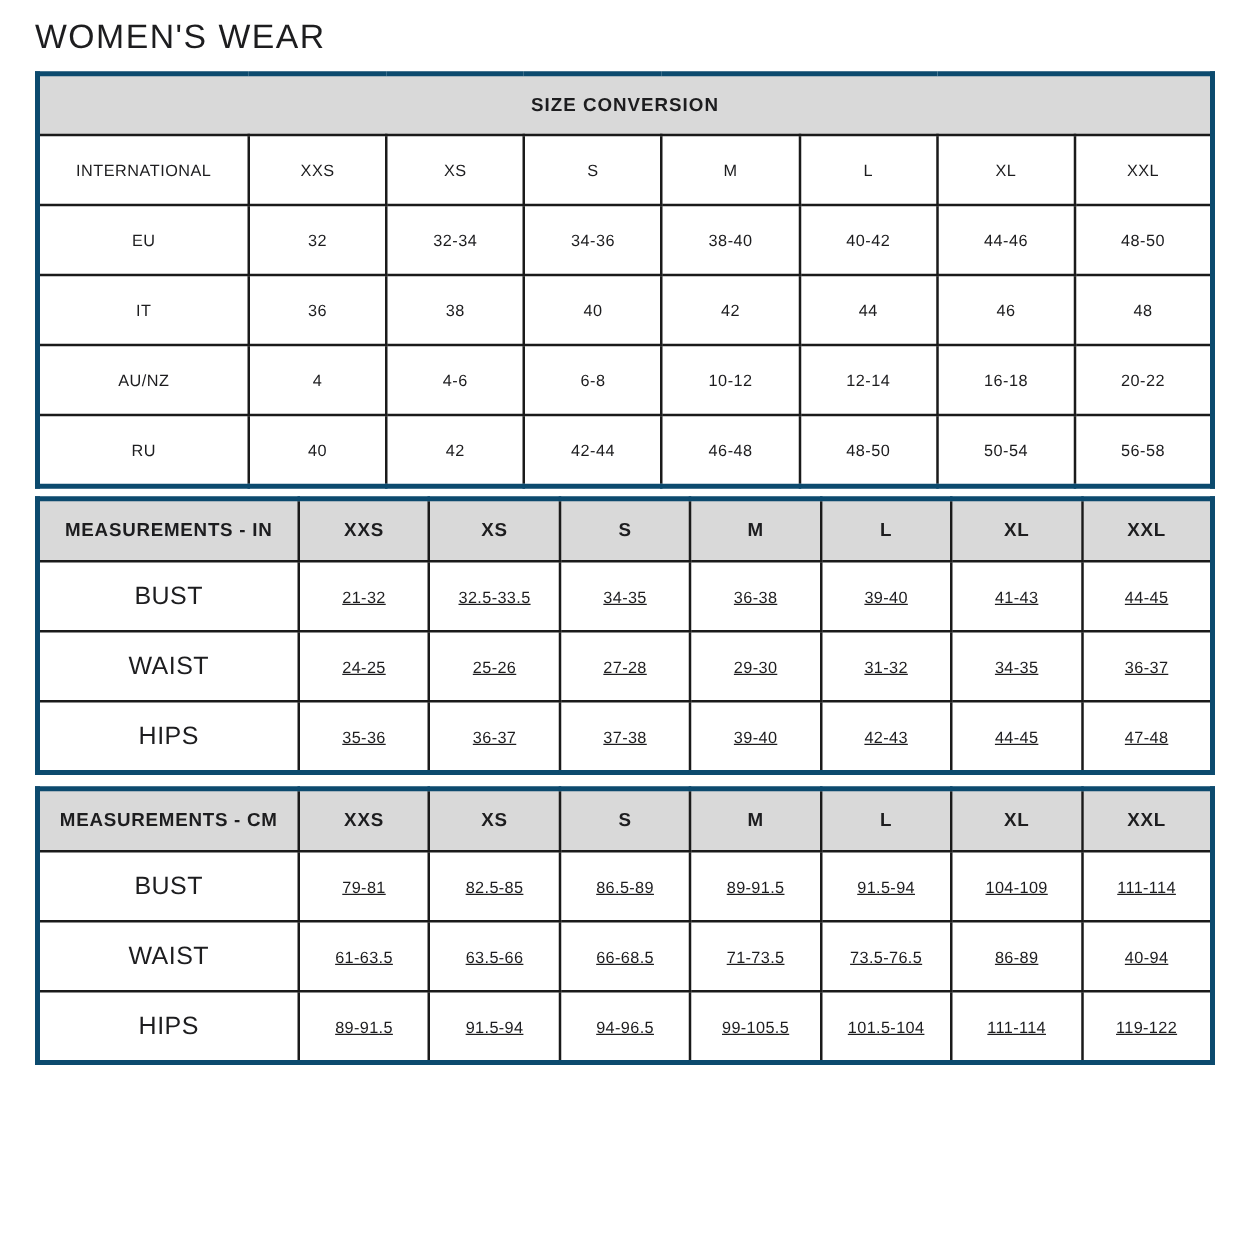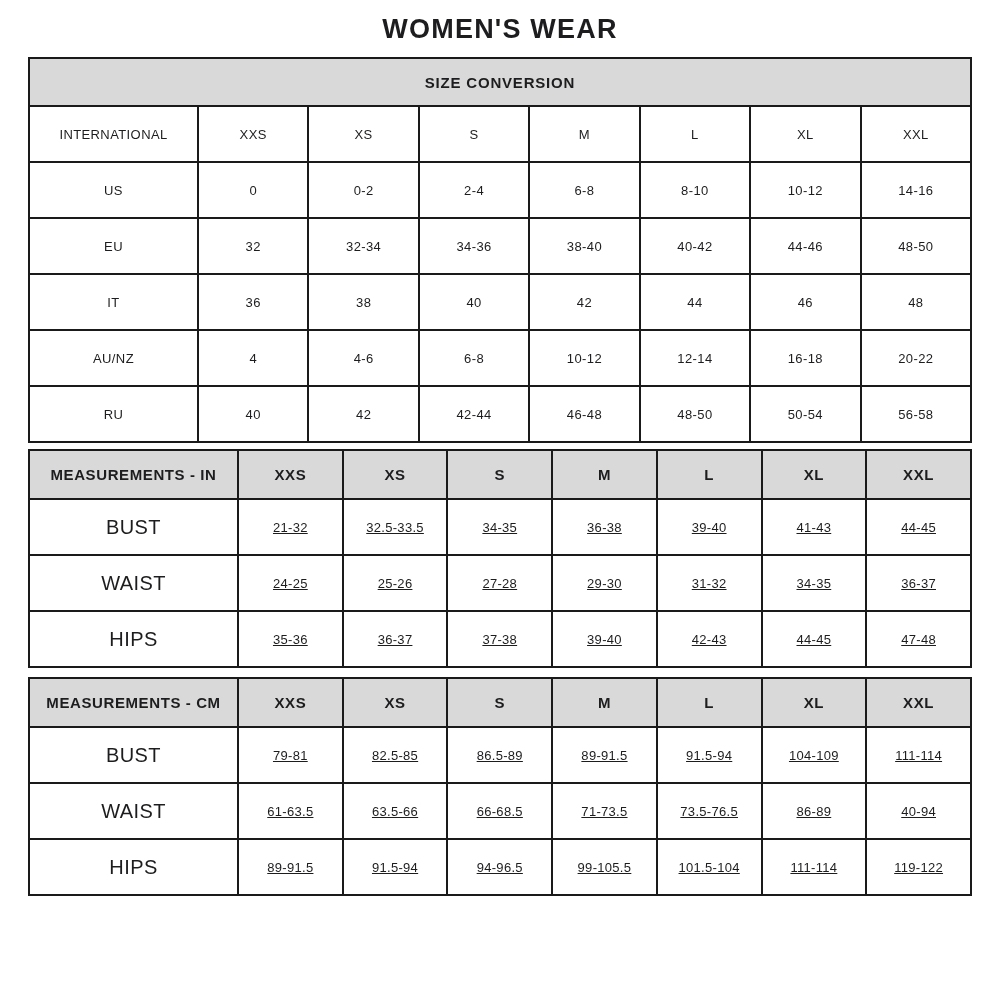--- a/index.html
+++ b/index.html
@@ -6,33 +6,33 @@
   body {
     width: 1000px; height: 1000px;
     background: #ffffff;
     color: #1d1d1f;
     font-family: "Liberation Sans", sans-serif;
     overflow: hidden;
   }
   .page { padding: 13px 28px 0 28px; }
 
   .page-title {
-    text-align: center;
+    text-align: left;
     font-size: 27px;
-    font-weight: bold;
+    font-weight: normal;
     letter-spacing: 1.2px;
     margin: 0 0 12px 0;
     line-height: 32px;
   }
 
   table {
     border-collapse: collapse;
     width: 100%;
     table-layout: fixed;
-    border: 2px solid #0c4a6e;
+    border: 4px solid #0c4a6e;
   }
   td {
     border: 2px solid #1a1a1a;
     text-align: center;
     vertical-align: middle;
     padding: 0 2px;
     overflow: hidden;
     white-space: nowrap;
   }
 
@@ -85,30 +85,20 @@
       </tr>
       <tr>
         <td>INTERNATIONAL</td>
         <td>XXS</td>
         <td>XS</td>
         <td>S</td>
         <td>M</td>
         <td>L</td>
         <td>XL</td>
         <td>XXL</td>
-      </tr>
-      <tr>
-        <td>US</td>
-        <td>0</td>
-        <td>0-2</td>
-        <td>2-4</td>
-        <td>6-8</td>
-        <td>8-10</td>
-        <td>10-12</td>
-        <td>14-16</td>
       </tr>
       <tr>
         <td>EU</td>
         <td>32</td>
         <td>32-34</td>
         <td>34-36</td>
         <td>38-40</td>
         <td>40-42</td>
         <td>44-46</td>
         <td>48-50</td>

